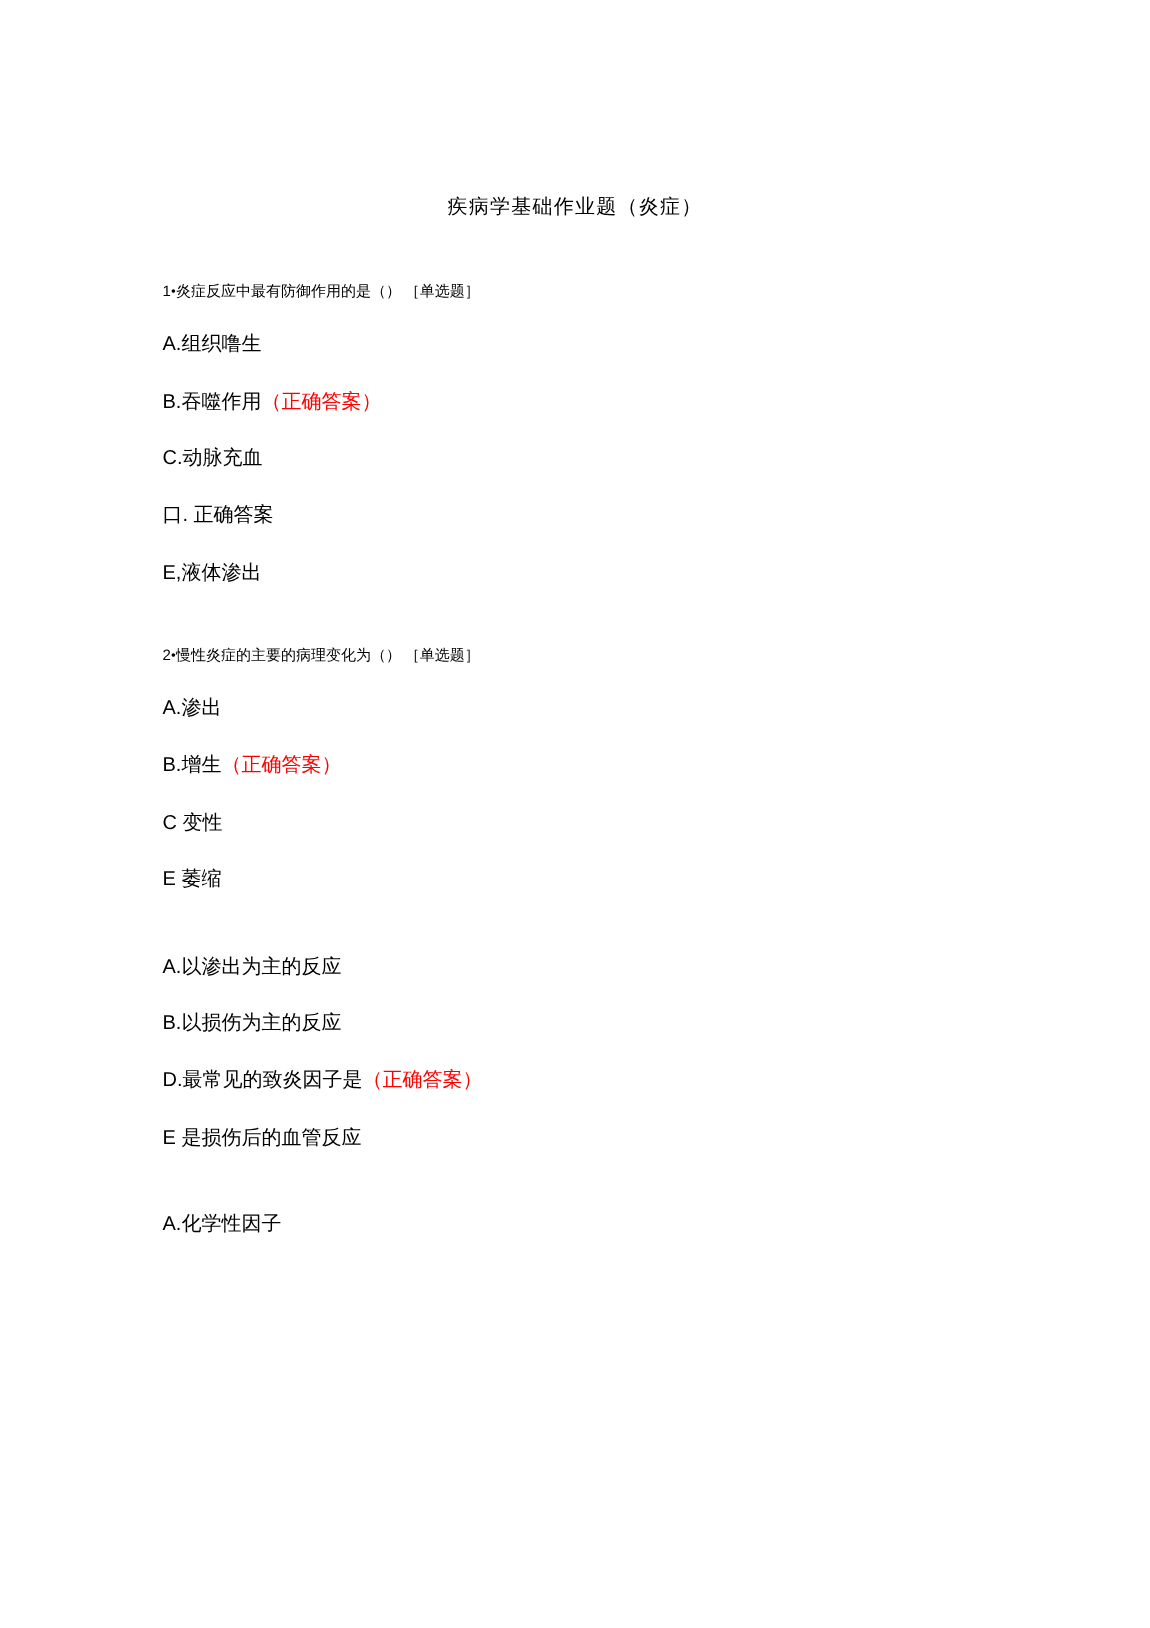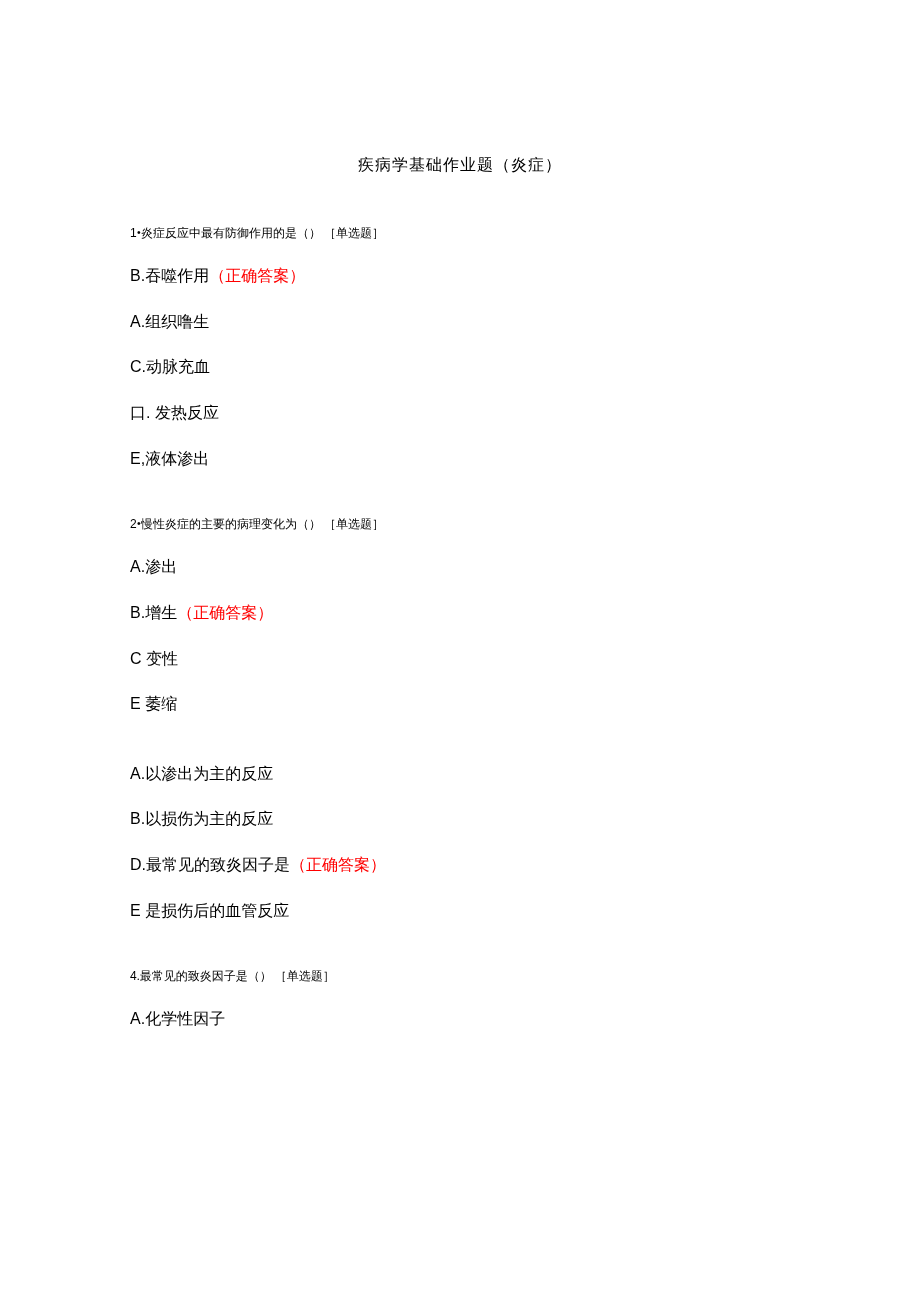--- a/index.html
+++ b/index.html
@@ -42,36 +42,35 @@
     }
   </style>
 </head>
 <body>
 
 <h1 class="title">疾病学基础作业题（炎症）</h1>
 
 <div id="questions-container">
     <div class="question">
       <div class="question-text"><span class="label-prefix">1</span><span>•</span><span>炎症反应中最有防御作用的是（） ［单选题］</span></div>
+      <div class="option"><span class="label-prefix">A.</span><span>组织噜生</span></div>
       <div class="option"><span class="label-prefix">B.</span><span>吞噬作用</span><span class="correct">（正确答案）</span></div>
-      <div class="option"><span class="label-prefix">A.</span><span>组织噜生</span></div>
       <div class="option"><span class="label-prefix">C.</span><span>动脉充血</span></div>
-      <div class="option"><span class="label-prefix">口. </span><span>发热反应</span></div>
+      <div class="option"><span class="label-prefix">口. </span><span>正确答案</span></div>
       <div class="option"><span class="label-prefix">E,</span><span>液体渗出</span></div>
     </div>
     <div class="question">
       <div class="question-text"><span class="label-prefix">2</span><span>•</span><span>慢性炎症的主要的病理变化为（） ［单选题］</span></div>
       <div class="option"><span class="label-prefix">A.</span><span>渗出</span></div>
       <div class="option"><span class="label-prefix">B.</span><span>增生</span><span class="correct">（正确答案）</span></div>
       <div class="option"><span class="label-prefix">C </span><span>变性</span></div>
       <div class="option"><span class="label-prefix">E </span><span>萎缩</span></div>
     </div>
     <div class="question">
       <div class="option"><span class="label-prefix">A.</span><span>以渗出为主的反应</span></div>
       <div class="option"><span class="label-prefix">B.</span><span>以损伤为主的反应</span></div>
       <div class="option"><span class="label-prefix">D.</span><span>最常见的致炎因子是</span><span class="correct">（正确答案）</span></div>
       <div class="option"><span class="label-prefix">E </span><span>是损伤后的血管反应</span></div>
     </div>
     <div class="question">
-      <div class="question-text"><span class="label-prefix">4</span><span>.</span><span>最常见的致炎因子是（） ［单选题］</span></div>
       <div class="option"><span class="label-prefix">A.</span><span>化学性因子</span></div>
     </div>
   </div>
 
 </body></html>

